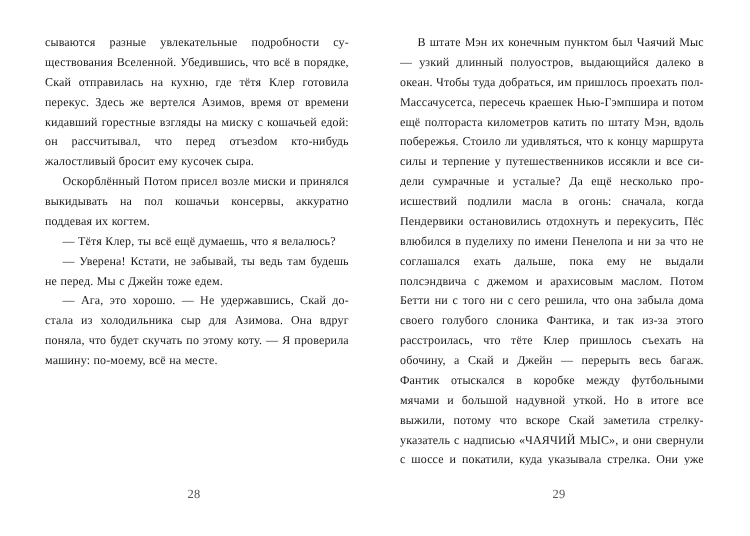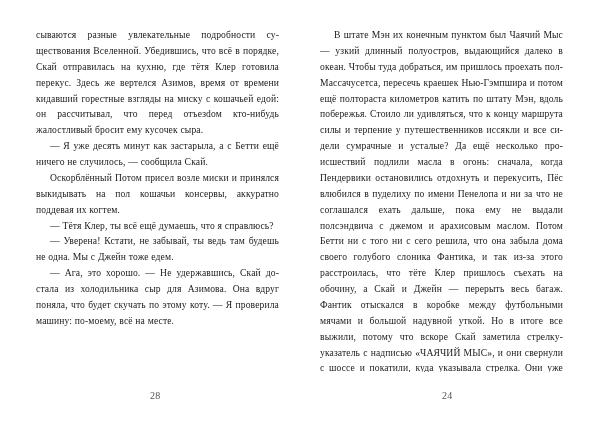--- a/index.html
+++ b/index.html
@@ -75,31 +75,30 @@
   .page-right .folio { left: 142px; }
 </style>
 </head>
 <body>
 
 <div class="spread">
 
   <div class="page page-left">
     <div class="textblock">
       <p class="para cont">сываются разные увлекательные подробности су­ществования Вселенной. Убедившись, что всё в по­рядке, Скай отправилась на кухню, где тётя Клер готовила перекус. Здесь же вертелся Азимов, время от времени кидавший горестные взгляды на миску с кошачьей едой: он рассчитывал, что перед отъез­dом кто-нибудь жалостливый бросит ему кусочек сыра.</p>
-      <p class="para indent">— Я уже десять минут как застарыла, а с Бетти ещё ничего не случилось, — сообщила Скай.</p>
       <p class="para indent">Оскорблённый Потом присел возле миски и принялся выкидывать на пол кошачьи консервы, аккуратно поддевая их когтем.</p>
-      <p class="para indent">— Тётя Клер, ты всё ещё думаешь, что я справ­люсь?</p>
-      <p class="para indent">— Уверена! Кстати, не забывай, ты ведь там бу­дешь не одна. Мы с Джейн тоже едем.</p>
+      <p class="para indent">— Тётя Клер, ты всё ещё думаешь, что я вела­люсь?</p>
+      <p class="para indent">— Уверена! Кстати, не забывай, ты ведь там бу­дешь не перед. Мы с Джейн тоже едем.</p>
       <p class="para indent">— Ага, это хорошо. — Не удержавшись, Скай до­стала из холодильника сыр для Азимова. Она вдруг поняла, что будет скучать по этому коту. — Я прове­рила машину: по-моему, всё на месте.</p>
 
     </div>
     <div class="folio">28</div>
   </div>
 
   <div class="page page-right">
     <div class="textblock">
       <p class="para indent">В штате Мэн их конечным пунктом был Чая­чий Мыс — узкий длинный полуостров, выдаю­щийся далеко в океан. Чтобы туда добраться, им пришлось проехать пол-Массачусетса, пересечь краешек Нью-Гэмпшира и потом ещё полтораста километров катить по штату Мэн, вдоль побережья. Стоило ли удивляться, что к концу маршрута силы и терпение у путешественников иссякли и все си­дели сумрачные и усталые? Да ещё несколько про­исшествий подлили масла в огонь: сначала, когда Пендервики остановились отдохнуть и перекусить, Пёс влюбился в пуделиху по имени Пенелопа и ни за что не соглашался ехать дальше, пока ему не вы­дали полсэндвича с джемом и арахисовым мас­лом. Потом Бетти ни с того ни с сего решила, что она забыла дома своего голубого слоника Фантика, и так из-за этого расстроилась, что тёте Клер при­шлось съехать на обочину, а Скай и Джейн — пе­рерыть весь багаж. Фантик отыскался в коробке между футбольными мячами и большой надувной уткой. Но в итоге все выжили, потому что вскоре Скай заметила стрелку-указатель с надписью «ЧАЯ­ЧИЙ МЫС», и они свернули с шоссе и покатили, куда указывала стрелка. Они уже ехали по полу­острову, до цели оставалось несколько километров, дорога теперь вела всё время вниз, вниз — к океану.</p>
 
     </div>
-    <div class="folio">24</div>
+    <div class="folio">29</div>
   </div>
 
 </div>
 
 </body></html>

